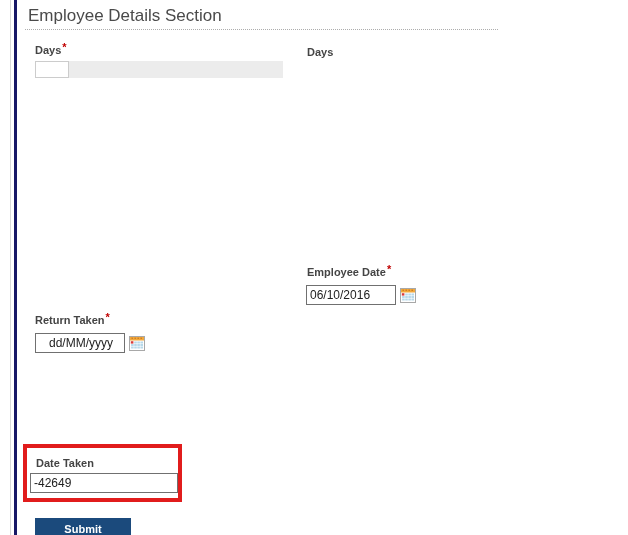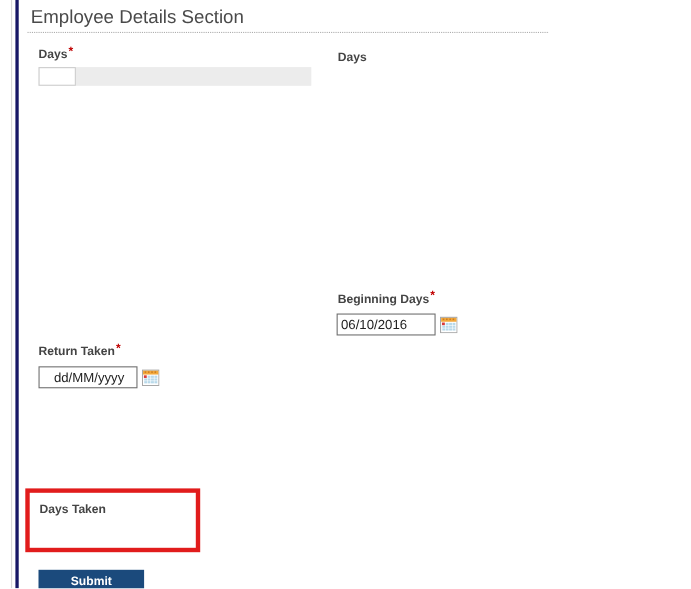--- a/index.html
+++ b/index.html
@@ -139,21 +139,21 @@
 
   <div class="section-title">Employee Details Section</div>
   <div class="title-rule"></div>
 
   <div class="field-label" style="left:35px; top:44px;"><span>Days</span><span class="req">*</span></div>
   <div class="name-bar"></div>
   <input class="name-input" type="text" value="" style="">
 
   <div class="field-label" style="left:307px; top:46px;">Days</div>
 
-  <div class="field-label" style="left:307px; top:266px;"><span>Beginning Days</span><span class="req">*</span></div>
+  <div class="field-label" style="left:307px; top:266px;"><span>Employee Date</span><span class="req">*</span></div>
   <input id="beginning-date-input" class="text-input" type="text" value="06/10/2016" style="">
   <span id="beginning-date-cal" class="cal-icon">
     <svg width="16" height="16" viewBox="0 0 16 16">
       <rect x="0.5" y="1.5" width="15" height="14" fill="#ffffff" stroke="#a8a8a8"></rect>
       <rect x="1" y="2" width="14" height="3.5" fill="#f2a83b"></rect>
       <rect x="2.5" y="2.6" width="1.4" height="1.4" fill="#c97a22"></rect>
       <rect x="5.5" y="2.6" width="1.4" height="1.4" fill="#c97a22"></rect>
       <rect x="8.5" y="2.6" width="1.4" height="1.4" fill="#c97a22"></rect>
       <rect x="11.5" y="2.6" width="1.4" height="1.4" fill="#c97a22"></rect>
       <g fill="#b8d9ea">
@@ -194,19 +194,20 @@
         <rect x="2.1" y="11.5" width="2.6" height="2"></rect>
           <rect x="5.2" y="11.5" width="2.6" height="2"></rect>
           <rect x="8.3" y="11.5" width="2.6" height="2"></rect>
           <rect x="11.4" y="11.5" width="2.6" height="2"></rect>
       </g>
       <rect x="1.8" y="6.2" width="2.6" height="2.4" fill="#d93a3a"></rect>
     </svg>
   </span>
 
   <div class="highlight-rect"></div>
-  <div class="field-label" style="left:36px; top:457px;">Days Taken</div>
+  <div class="field-label" style="left:36px; top:457px;">Date Taken</div>
+  <input id="days-taken-input" class="text-input" type="text" value="-42649" style="">
 
   <button class="submit-btn">Submit</button>
 
   <div class="watermark">Ac</div>
 
 </div>
 
 </body></html>

